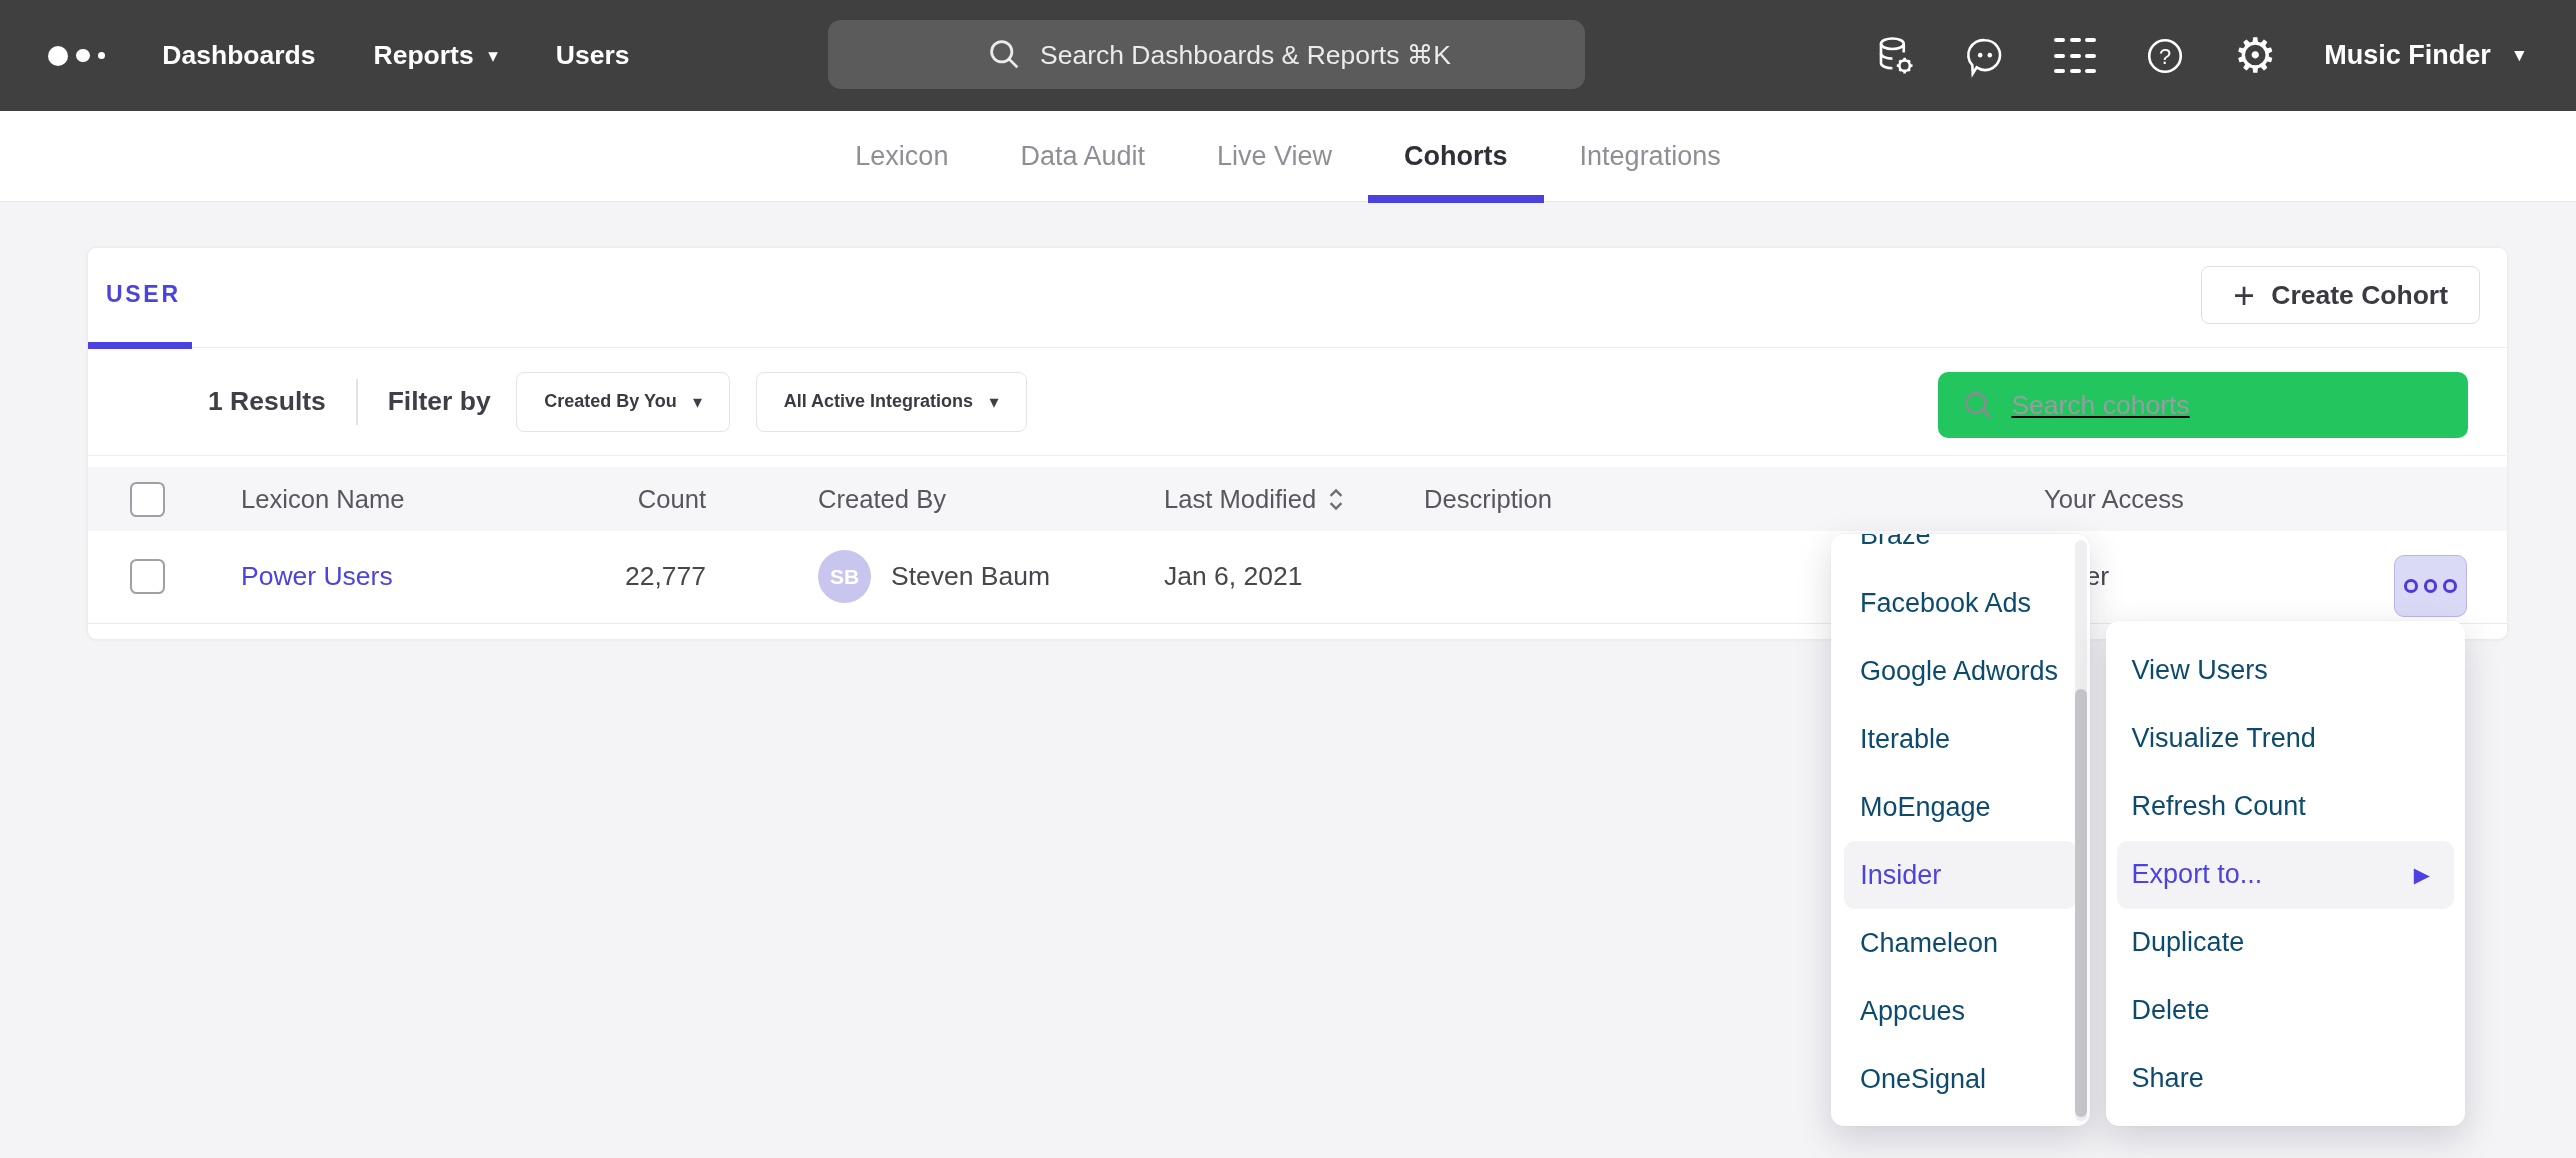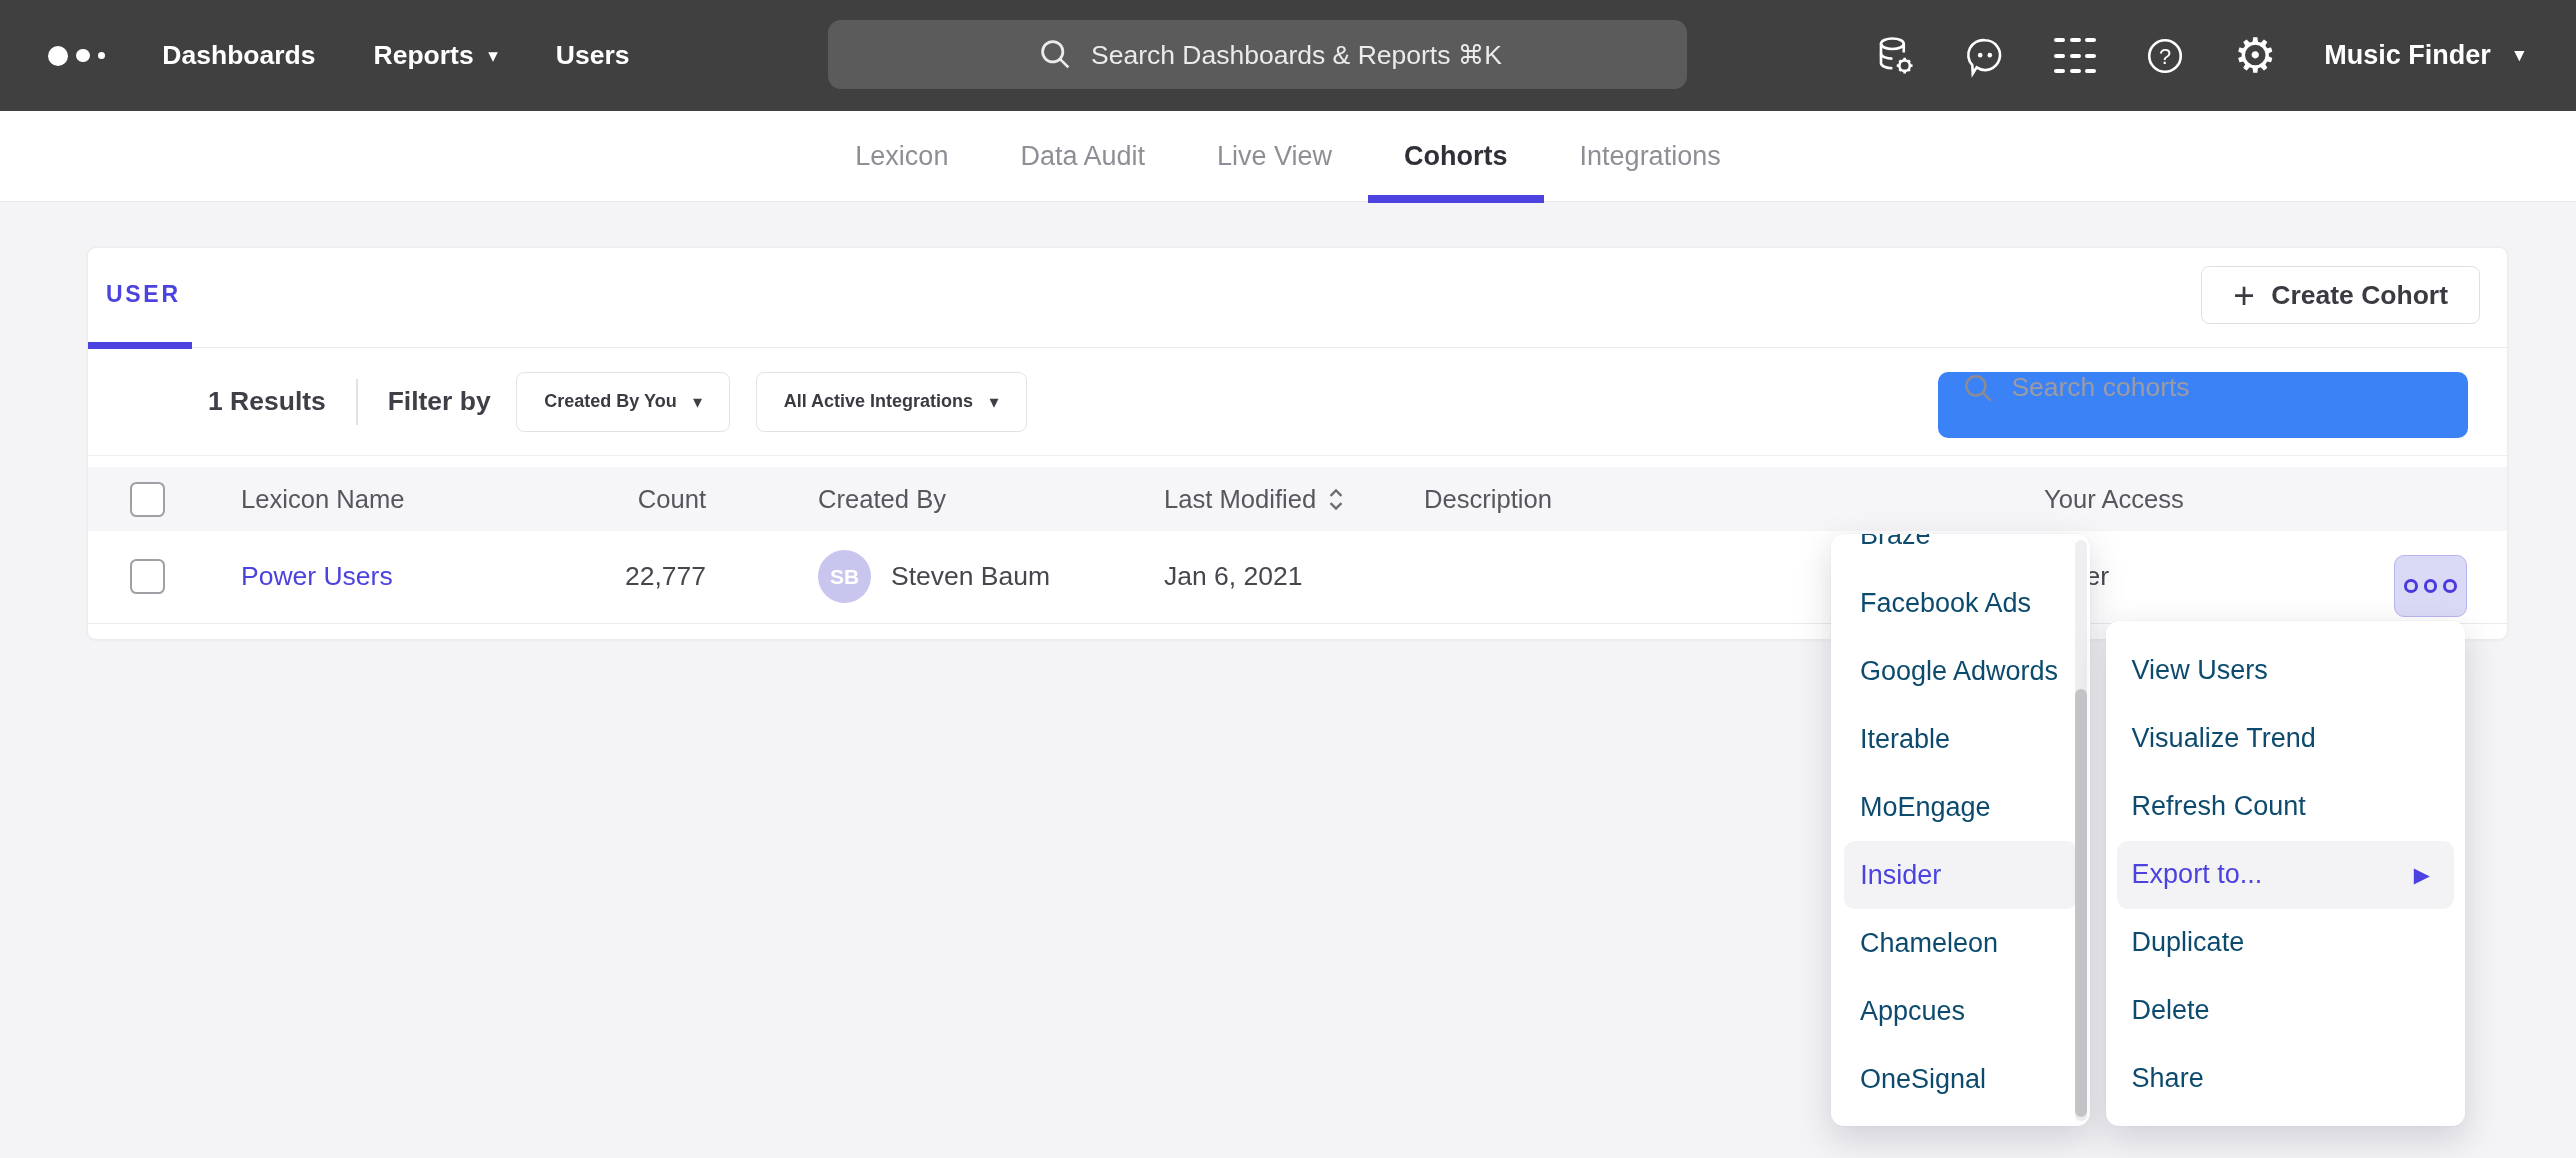--- a/index.html
+++ b/index.html
@@ -9,21 +9,21 @@
 
   
   .topnav { position:absolute; left:0; top:0; width:2576px; height:111px; background:#404040; display:flex; }
   .logo { display:flex; align-items:center; gap:8.2px; margin-left:48px; cursor:pointer; }
   .logo .d1 { width:20px; height:20px; background:#fff; border-radius:50%; }
   .logo .d2 { width:13.7px; height:13.7px; background:#fff; border-radius:50%; }
   .logo .d3 { width:7.3px;  height:7.3px;  background:#fff; border-radius:50%; }
   .nav-links { display:flex; align-items:center; margin-left:57px; }
   .nav-link { color:#fff; font-size:26.5px; font-weight:600; margin-right:58px; display:flex; align-items:center; cursor:pointer; white-space:nowrap; }
   .nav-link .caret { font-size:19px; margin-left:14.6px; }
-  .nav-search { position:absolute; left:828px; top:20px; width:859px; height:69px; background:rgba(255,255,255,0.14); border-radius:12.8px; display:flex; align-items:center; justify-content:center; gap:18px; cursor:text;padding-left:25px; }
+  .nav-search { position:absolute; left:828px; top:20px; width:757px; height:69px; background:rgba(255,255,255,0.14); border-radius:12.8px; display:flex; align-items:center; justify-content:center; gap:18px; cursor:text;padding-left:25px; }
   .nav-search svg { flex:0 0 auto; }
   .nav-search .ph { color:rgba(255,255,255,0.88); font-size:26.5px; }
   .nav-right { position:absolute; right:0; top:0; height:111px; display:flex; align-items:center; gap:48px; padding-right:48px; }
   .nav-icon { width:42px; height:42px; display:flex; align-items:center; justify-content:center; color:#fff; cursor:pointer; }
   .gear-glyph { font-size:48px; color:#fff; line-height:42px; }
   .grid-icon { display:grid; grid-template-columns:repeat(3,11px); grid-template-rows:repeat(3,11px); gap:4.6px; }
   .grid-icon span { border:2.7px solid #fff; border-radius:2.7px; }
   .project { display:flex; align-items:center; color:#fff; cursor:pointer; }
   .project .pname { font-size:27px; font-weight:700; }
   .project .caret { font-size:17.4px; margin-left:20px; }
@@ -42,21 +42,21 @@
   .create-btn { position:absolute; right:27px; top:18px; height:58px; display:flex; align-items:center; padding:0 31px; background:#fff; border:1.8px solid #dfdfe3; border-radius:8.2px; font-size:26.5px; font-weight:600; color:#3a3a42; cursor:pointer; font-family:inherit; }
   .create-btn .plus { font-size:37px; font-weight:300; margin-right:16.4px; color:#3a3a42; line-height:1; }
 
   .filter-row { position:relative; height:108px; border-bottom:1.8px solid #efeff1; display:flex; align-items:center; padding-left:120px; }
   .results { font-size:26.5px; font-weight:600; color:#3f3f47; }
   .vdiv { width:1.8px; height:46px; background:#e3e3e6; margin:0 30px; }
   .filter-by { font-size:26.5px; font-weight:600; color:#3f3f47; }
   .pill { display:flex; align-items:center; height:60px; border:1.8px solid #e3e3e6; border-radius:8.2px; padding:0 27px; margin-left:25.6px; cursor:pointer; background:#fff; }
   .pill .plabel { font-size:18px; font-weight:600; color:#3a3a42; white-space:nowrap; }
   .pill .caret { font-size:18px; color:#3f3f47; margin-left:16.4px; }
-  .cohort-search { position:absolute; right:39px; top:24px; width:530px; height:66px; background:#3b82f6; border-radius:10px; display:flex; align-items:flex-start; }
+  .cohort-search { position:absolute; right:39px; top:24px; width:530px; height:66px; background:#22c55e; border-radius:10px; display:flex; align-items:center;text-decoration:underline; }
   .cohort-search svg { margin:0 16.4px 0 24px; }
   .cohort-search input { flex:1; border:none; outline:none; background:transparent; font-size:26.5px; color:#3a3a42; font-family:inherit; }
   .cohort-search input::placeholder { color:#9b9ba3; }
 
   .thead { position:absolute; left:0; top:219px; width:100%; height:64px; background:#f6f6f8; font-size:25.6px; color:#56565e; }
   .thead .cell { position:absolute; top:0; line-height:64px; white-space:nowrap; }
   .checkbox { width:35px; height:35px; background:#fff; border:2.7px solid #9fa0a6; border-radius:6.4px; cursor:pointer; }
   .thead .checkbox { position:absolute; left:42px; top:14.6px; }
   .c-name { left:153px; } .c-count { left:411px; width:207px; text-align:right; }
   .c-created { left:730px; } .c-modified { left:1076px; display:flex; align-items:center; gap:11px; }

